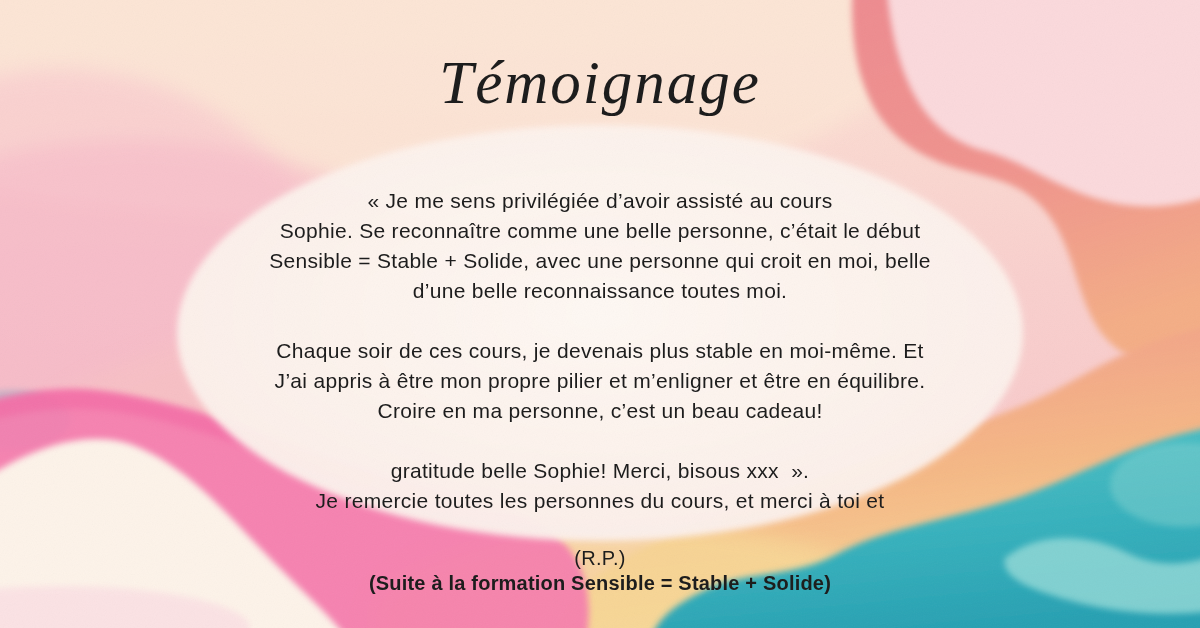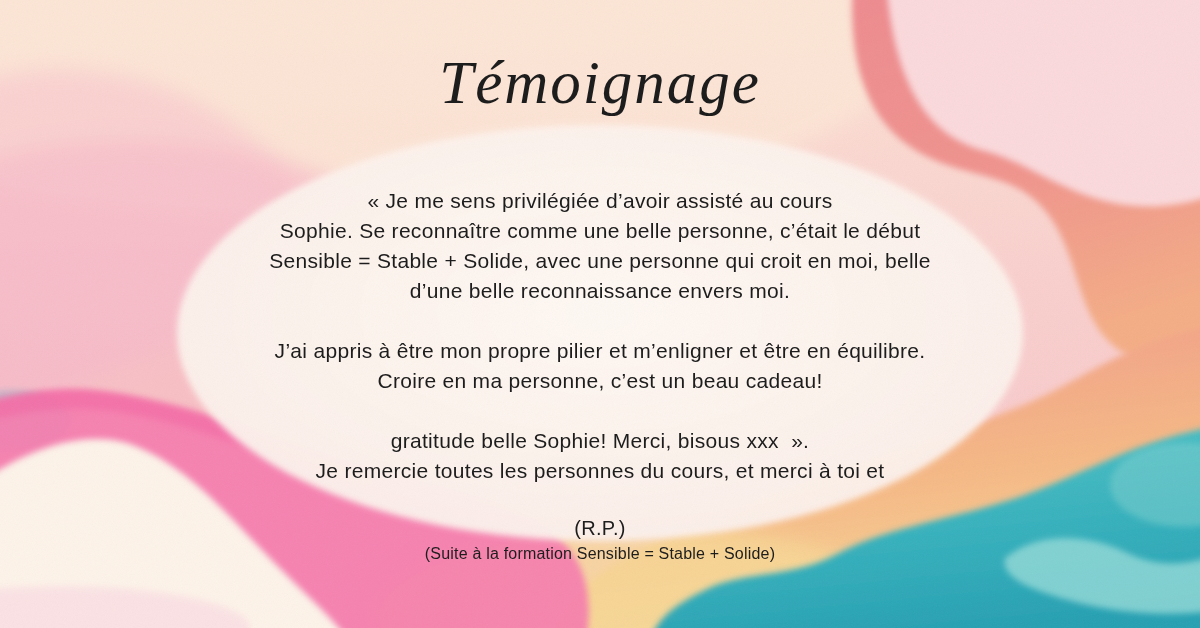--- a/index.html
+++ b/index.html
@@ -49,23 +49,23 @@
     font-weight: 400;
   }
   .line { display: block; white-space: pre; }
   .attribution {
     margin-top: 22px;
     font-size: 20px;
     line-height: 25px;
     letter-spacing: 0.3px;
   }
   .source {
-    font-size: 16px;
+    font-size: 20px;
     line-height: 25px;
-    font-weight: 400;
+    font-weight: 700;
     letter-spacing: 0.2px;
   }
 </style>
 </head>
 <body>
 
 <div class="canvas">
 
   <svg class="bg" viewBox="0 0 1200 628" preserveAspectRatio="none" aria-hidden="true">
     <defs>
@@ -138,23 +138,24 @@
   </svg>
 
   <div class="content">
     <h1 class="title">Témoignage</h1>
 
     <div class="body-text">
       <p class="para">
         <span class="line">« Je me sens privilégiée d’avoir assisté au cours</span>
         <span class="line">Sophie. Se reconnaître comme une belle personne, c’était le début</span>
         <span class="line">Sensible = Stable + Solide, avec une personne qui croit en moi, belle</span>
-        <span class="line">d’une belle reconnaissance envers moi.</span>
+        <span class="line">d’une belle reconnaissance toutes moi.</span>
       </p>
       <p class="para">
+        <span class="line">Chaque soir de ces cours, je devenais plus stable en moi-même. Et</span>
         <span class="line">J’ai appris à être mon propre pilier et m’enligner et être en équilibre.</span>
         <span class="line">Croire en ma personne, c’est un beau cadeau!</span>
       </p>
       <p class="para">
         <span class="line">gratitude belle Sophie! Merci, bisous xxx  ».</span>
         <span class="line">Je remercie toutes les personnes du cours, et merci à toi et</span>
       </p>
       <div class="attribution">(R.P.)</div>
       <div class="source">(Suite à la formation Sensible  = Stable + Solide)</div>
     </div>

